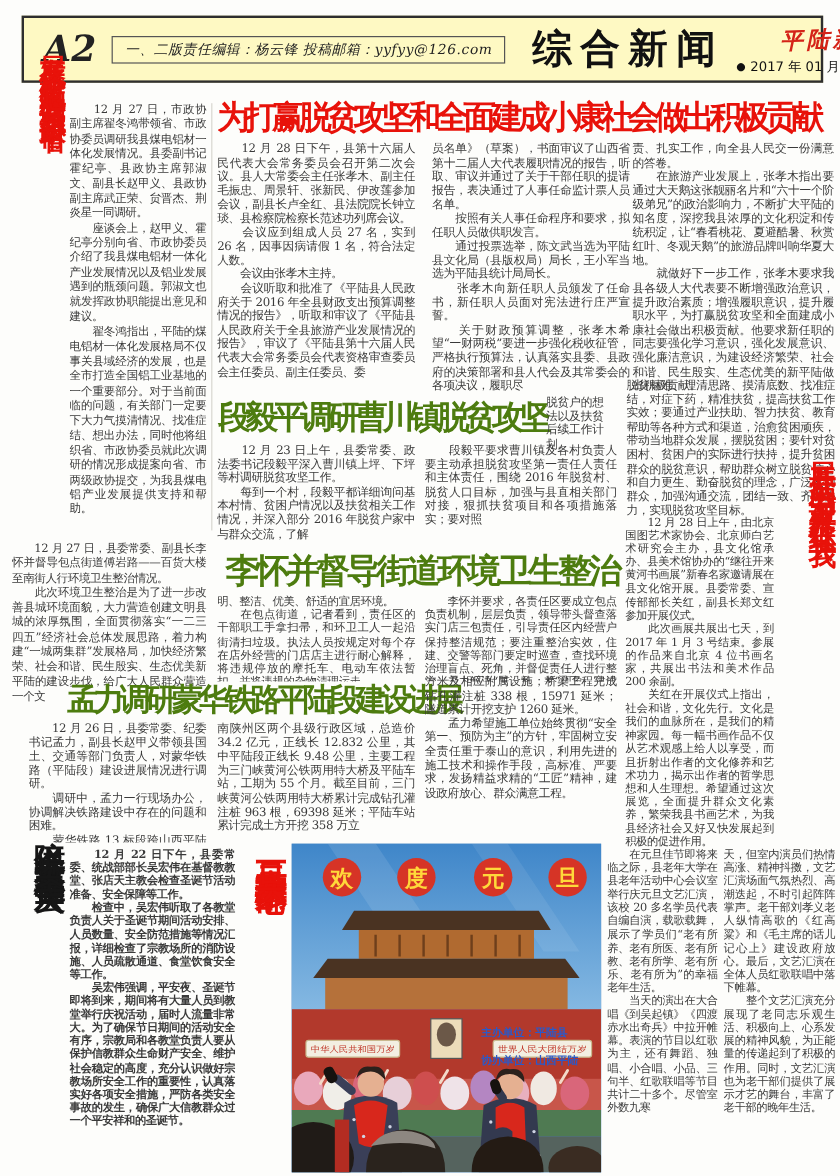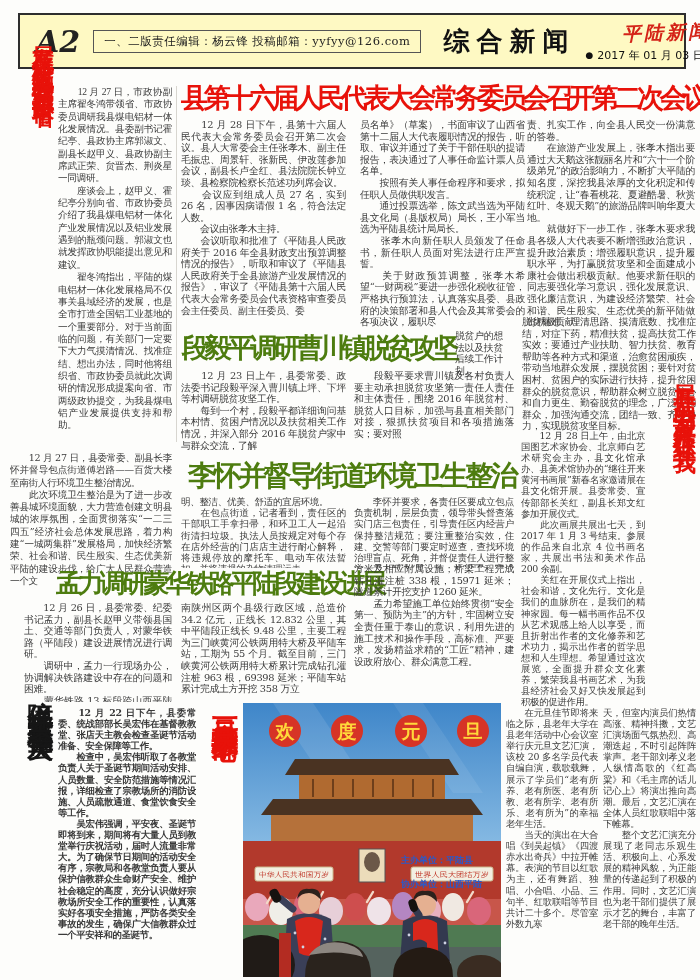--- a/index.html
+++ b/index.html
@@ -2,23 +2,23 @@
 <html><head>
 <meta charset="utf-8">
 <style>
   html,body{margin:0;padding:0;background:#e8e6e1;}
   .page{position:relative;width:700px;height:980px;background:#fdfdfb;overflow:hidden;
         font-family:"DejaVu Serif","Liberation Serif",serif;color:#333;}
   
   .hdr{position:absolute;left:18px;top:13px;width:664px;height:52px;border:2px solid #2e2e2e;
        display:flex;align-items:center;background:#fef9c3;}
   .pageno{font-style:italic;font-size:30px;font-weight:700;padding:0 13px 0 16px;color:#222;}
-  .edbox{border:1px solid #555;padding:3px 10px;font-size:11.5px;color:#222;
+  .edbox{border:1px solid #555;padding:3px 10px;font-style:italic;font-size:11.5px;color:#222;
          letter-spacing:.5px;white-space:nowrap;}
-  .secttl{font-family:"DejaVu Sans","Liberation Sans",sans-serif;font-weight:700;font-size:26px;
+  .secttl{font-family:"DejaVu Sans","Liberation Sans",sans-serif;font-weight:700;font-size:33px;
           letter-spacing:7px;padding:0 10px 0 22px;color:#111;white-space:nowrap;text-align:right;}
   .hdr-right{margin-left:auto;padding-right:12px;text-align:center;}
   .masthead{color:#d42318;font-weight:700;font-style:italic;font-size:19px;letter-spacing:3px;
             transform:rotate(-2deg);font-family:"DejaVu Serif",serif;}
   .dateline{font-size:11px;color:#111;margin-top:2px;font-family:"DejaVu Sans",sans-serif;white-space:nowrap;}
   .dot{font-size:9px;vertical-align:1px;margin-right:4px;}
   
   .h-red{position:absolute;color:#e8120a;font-family:"DejaVu Sans","Liberation Sans",sans-serif;
          font-weight:700;white-space:nowrap;}
   .h-blk{position:absolute;color:#4d7c0f;font-family:"DejaVu Sans","Liberation Sans",sans-serif;
@@ -47,26 +47,26 @@
     <div class="pageno">A2</div>
     <div class="edbox">一、二版责任编辑：杨云锋  投稿邮箱：yyfyy@126.com</div>
     <div class="secttl">综合新闻</div>
     <div class="hdr-right">
       <div class="masthead">平陆新闻</div>
       <div class="dateline"><span class="dot">●</span><span>2017 年 01 月 03 日 / 星期二</span></div>
     </div>
   </div>
 
   <div class="vt vt-red" style="left:12px;top:88px;height:356px;font-size:22px;letter-spacing:-3.3px;width:42px;">省市政协委员调研我县煤电铝材一体化发展</div>
-  <div class="txt" style="left:58px;top:86px;width:114px;height:358px;font-size:9.6px;line-height:12.35px;font-family:Liberation Serif, serif;">　　12 月 27 日，市政协副主席翟冬鸿带领省、市政协委员调研我县煤电铝材一体化发展情况。县委副书记霍纪亭、县政协主席郭淑文、副县长赵甲义、县政协副主席武正荣、贠晋杰、荆炎星一同调研。
+  <div class="txt" style="left:58px;top:86px;width:114px;height:358px;font-size:9.6px;line-height:12.35px;">　　12 月 27 日，市政协副主席翟冬鸿带领省、市政协委员调研我县煤电铝材一体化发展情况。县委副书记霍纪亭、县政协主席郭淑文、副县长赵甲义、县政协副主席武正荣、贠晋杰、荆炎星一同调研。
 　　座谈会上，赵甲义、霍纪亭分别向省、市政协委员介绍了我县煤电铝材一体化产业发展情况以及铝业发展遇到的瓶颈问题。郭淑文也就发挥政协职能提出意见和建议。
 　　翟冬鸿指出，平陆的煤电铝材一体化发展格局不仅事关县域经济的发展，也是全市打造全国铝工业基地的一个重要部分。对于当前面临的问题，有关部门一定要下大力气摸清情况、找准症结、想出办法，同时他将组织省、市政协委员就此次调研的情况形成提案向省、市两级政协提交，为我县煤电铝产业发展提供支持和帮助。</div>
   <div class="rule-v" style="left:176px;top:86px;height:356px;"></div>
 
-  <div class="h-red" style="left:181px;top:80px;font-size:27px;letter-spacing:-4.2px;width:516px;">县第十六届人民代表大会常务委员会召开第二次会议</div>
+  <div class="h-red" style="left:181px;top:80px;font-size:27px;letter-spacing:-4.2px;width:516px;">为打赢脱贫攻坚和全面建成小康社会做出积极贡献</div>
   <div class="txt" style="left:181px;top:119px;width:165px;height:212px;">　　12 月 28 日下午，县第十六届人民代表大会常务委员会召开第二次会议。县人大常委会主任张孝木、副主任毛振忠、周景轩、张新民、伊改莲参加会议，副县长卢全红、县法院院长钟立琰、县检察院检察长范述功列席会议。
 　　会议应到组成人员 27 名，实到 26 名，因事因病请假 1 名，符合法定人数。
 　　会议由张孝木主持。
 　　会议听取和批准了《平陆县人民政府关于 2016 年全县财政支出预算调整情况的报告》，听取和审议了《平陆县人民政府关于全县旅游产业发展情况的报告》，审议了《平陆县第十六届人民代表大会常务委员会代表资格审查委员会主任委员、副主任委员、委</div>
   <div class="txt" style="left:360px;top:119px;width:165px;height:212px;">员名单》（草案），书面审议了山西省第十二届人大代表履职情况的报告，听取、审议并通过了关于干部任职的提请报告，表决通过了人事任命监计票人员名单。
 　　按照有关人事任命程序和要求，拟任职人员做供职发言。
 　　通过投票选举，陈文武当选为平陆县文化局（县版权局）局长，王小军当选为平陆县统计局局长。
 　　张孝木向新任职人员颁发了任命书，新任职人员面对宪法进行庄严宣誓。
 　　关于财政预算调整，张孝木希望“一财两税”要进一步强化税收征管，严格执行预算法，认真落实县委、县政府的决策部署和县人代会及其常委会的各项决议，履职尽</div>
   <div class="txt" style="left:527px;top:119px;width:168px;height:212px;">责、扎实工作，向全县人民交一份满意的答卷。
@@ -221,16 +221,16 @@
         <path d="M62 274 Q62 240 95 238 Q128 240 128 274 Z" fill="#2a231d"></path>
         <path d="M66 252 Q78 236 100 240 Q118 244 120 254 Q96 246 66 252 Z" fill="#8d8781"></path>
         <path d="M150 274 Q150 246 180 244 Q210 246 210 274 Z" fill="#241b14"></path>
         <ellipse cx="238" cy="270" rx="24" ry="18" fill="#3a2c22"></ellipse>
       </g>
     </svg>
   </div>
 
   <div class="txt txt-s" style="left:506px;top:707px;width:92px;height:266px;">　　在元旦佳节即将来临之际，县老年大学在县老年活动中心会议室举行庆元旦文艺汇演，该校 20 多名学员代表自编自演，载歌载舞，展示了学员们“老有所养、老有所医、老有所教、老有所学、老有所乐、老有所为”的幸福老年生活。
 　　当天的演出在大合唱《到吴起镇》《四渡赤水出奇兵》中拉开帷幕。表演的节目以红歌为主，还有舞蹈、独唱、小合唱、小品、三句半、红歌联唱等节目共计二十多个。尽管室外数九寒</div>
-  <div class="txt txt-s" style="left:603px;top:707px;width:93px;height:266px;">天，但室内演员们热情高涨、精神抖擞，文艺汇演场面气氛热烈、高潮迭起，不时引起阵阵掌声。老干部刘孝义老人纵情高歌的《红高粱》和《毛主席的话儿记心上》将演出推向高潮。最后，文艺汇演在全体人员红歌联唱中落下帷幕。
+  <div class="txt txt-s" style="left:603px;top:707px;width:93px;height:266px;">天，但室内演员们热情高涨、精神抖擞，文艺汇演场面气氛热烈、高潮迭起，不时引起阵阵掌声。老干部刘孝义老人纵情高歌的《红高粱》和《毛主席的话儿记心上》建设政府放心。最后，文艺汇演在全体人员红歌联唱中落下帷幕。
 　　整个文艺汇演充分展现了老同志乐观生活、积极向上、心系发展的精神风貌，为正能量的传递起到了积极的作用。同时，文艺汇演也为老干部们提供了展示才艺的舞台，丰富了老干部的晚年生活。</div>
 
 </div>
 
 </body></html>

